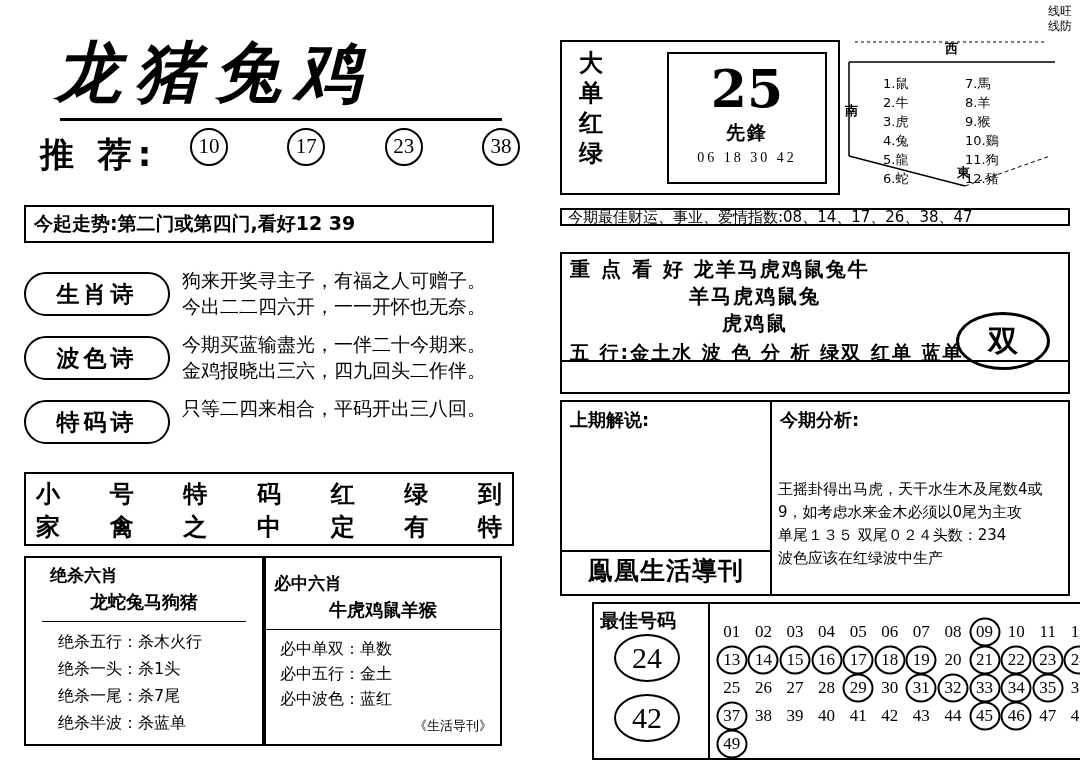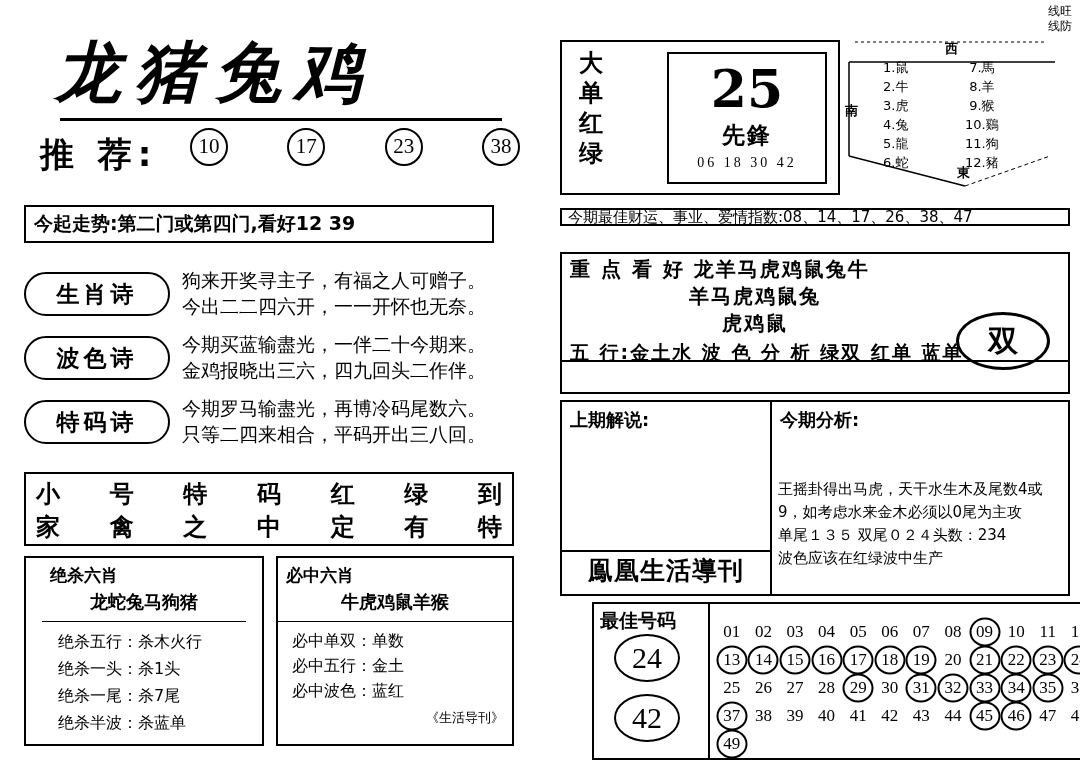--- a/index.html
+++ b/index.html
@@ -56,22 +56,22 @@
   .sha{
     position:absolute;left:24px;top:556px;width:240px;height:190px;border:2px solid #000;box-sizing:border-box;
     padding:6px 24px;font-family:"DejaVu Sans","Liberation Sans",sans-serif;
   }
   .sha .hd{font-size:17px;font-weight:bold;}
   .sha .hd2{font-size:18px;font-weight:bold;text-align:center;margin-top:3px;}
   .sha .sep{border-top:1.5px solid #000;margin:7px -8px 6px -8px;}
   .sha .ln{font-size:16px;line-height:27px;padding-left:8px;}
 
   .zhong{
-    position:absolute;left:276px;top:556px;width:238px;height:190px;border:2px solid #000;box-sizing:border-box;
-    padding:6px 8px;font-family:"DejaVu Sans","Liberation Sans",sans-serif;
+    position:absolute;left:264px;top:556px;width:238px;height:190px;border:2px solid #000;box-sizing:border-box;
+    padding:14px 8px;font-family:"DejaVu Sans","Liberation Sans",sans-serif;
   }
   .zhong .hd{font-size:17px;font-weight:bold;}
   .zhong .hd2{font-size:18px;font-weight:bold;text-align:center;margin-top:3px;}
   .zhong .sep{border-top:1.5px solid #000;margin:7px -8px 6px -8px;}
   .zhong .ln{font-size:16px;line-height:25px;padding-left:6px;}
   .zhong .foot{font-size:13px;text-align:right;margin-top:6px;}
 
   
   .wang{position:absolute;right:8px;top:4px;font-size:12px;line-height:15px;text-align:center;
         font-family:"DejaVu Sans","Liberation Sans",sans-serif;}
@@ -81,27 +81,27 @@
   }
   .snake-left{
     position:absolute;left:8px;top:6px;width:42px;font-size:24px;font-weight:bold;line-height:30px;text-align:center;
     font-family:"DejaVu Sans","Liberation Sans",sans-serif;
   }
   .snake-inner{
     position:absolute;left:105px;top:10px;width:160px;height:132px;border:2px solid #000;box-sizing:border-box;
     text-align:center;
   }
   .snake-glyph{font-size:52px;font-weight:bold;font-family:"DejaVu Serif",serif;line-height:62px;margin-top:4px;}
-  .snake-name{font-size:23px;font-weight:bold;letter-spacing:2px;}
+  .snake-name{font-size:19px;font-weight:bold;letter-spacing:2px;}
   .snake-nums{font-size:14px;letter-spacing:3px;margin-top:4px;}
 
   .compass{position:absolute;left:845px;top:36px;width:225px;height:160px;font-size:13px;
            font-family:"DejaVu Sans","Liberation Sans",sans-serif;}
   .compass .dir{position:absolute;font-size:13px;font-weight:bold;}
-  .compass .col{position:absolute;top:22px;line-height:19px;text-align:center;}
+  .compass .col{position:absolute;top:38px;line-height:19px;}
   .compass .c1{left:38px;} .compass .c2{left:120px;}
   .compass svg{position:absolute;left:0;top:0;}
 
   .idx{
     position:absolute;left:560px;top:208px;width:510px;height:18px;border:2px solid #000;box-sizing:border-box;
     display:flex;align-items:center;padding-left:6px;font-size:15px;white-space:nowrap;
     font-family:"DejaVu Sans","Liberation Sans",sans-serif;
   }
 
   .dsbox{
@@ -182,21 +182,20 @@
     <div class="tag">波色诗</div>
     <div class="lines">
       <div>今期买蓝输盡光，一伴二十今期来。</div>
       <div>金鸡报晓出三六，四九回头二作伴。</div>
     </div>
   </div>
 
   <div class="poem" style="top:400px">
     <div class="tag">特码诗</div>
     <div class="lines">
-      <div>今期罗马输盡光，再博冷码尾数六。</div>
       <div>只等二四来相合，平码开出三八回。</div>
     </div>
   </div>
 
   <div class="bigbox">
     <div class="r">
       <span>小</span>
         <span>号</span>
       <span>特</span>
         <span>码</span>

